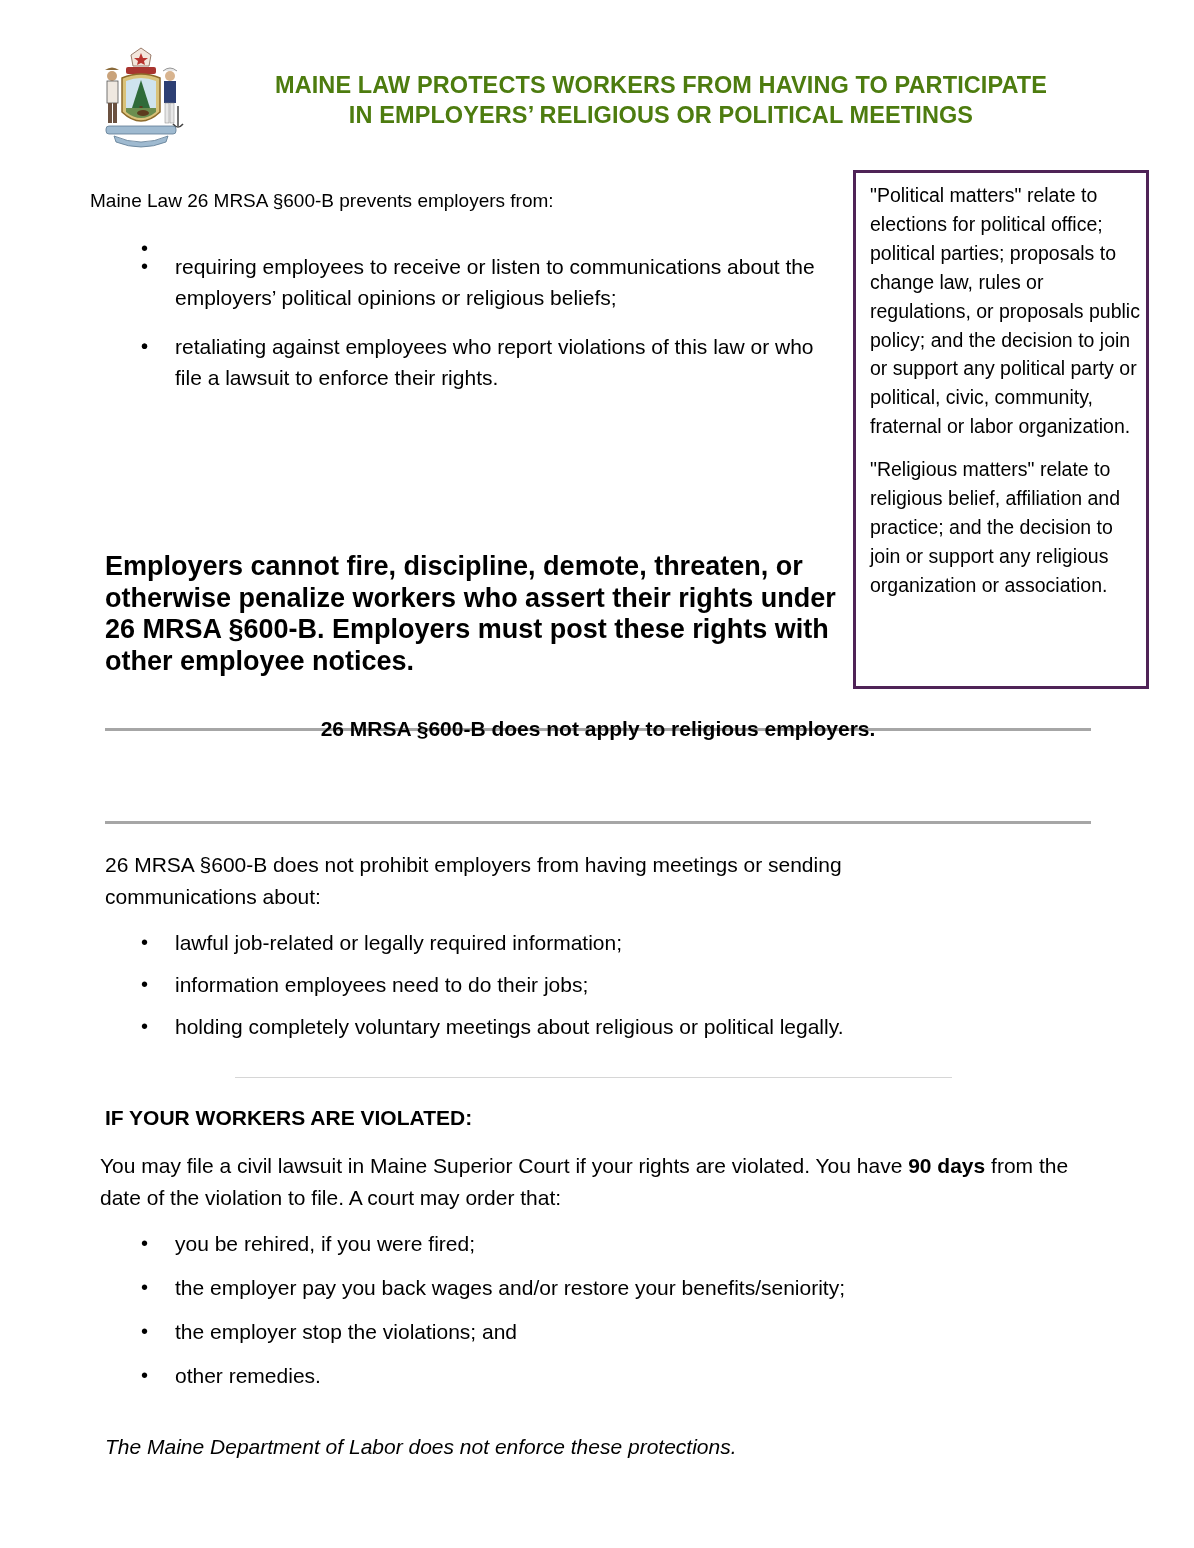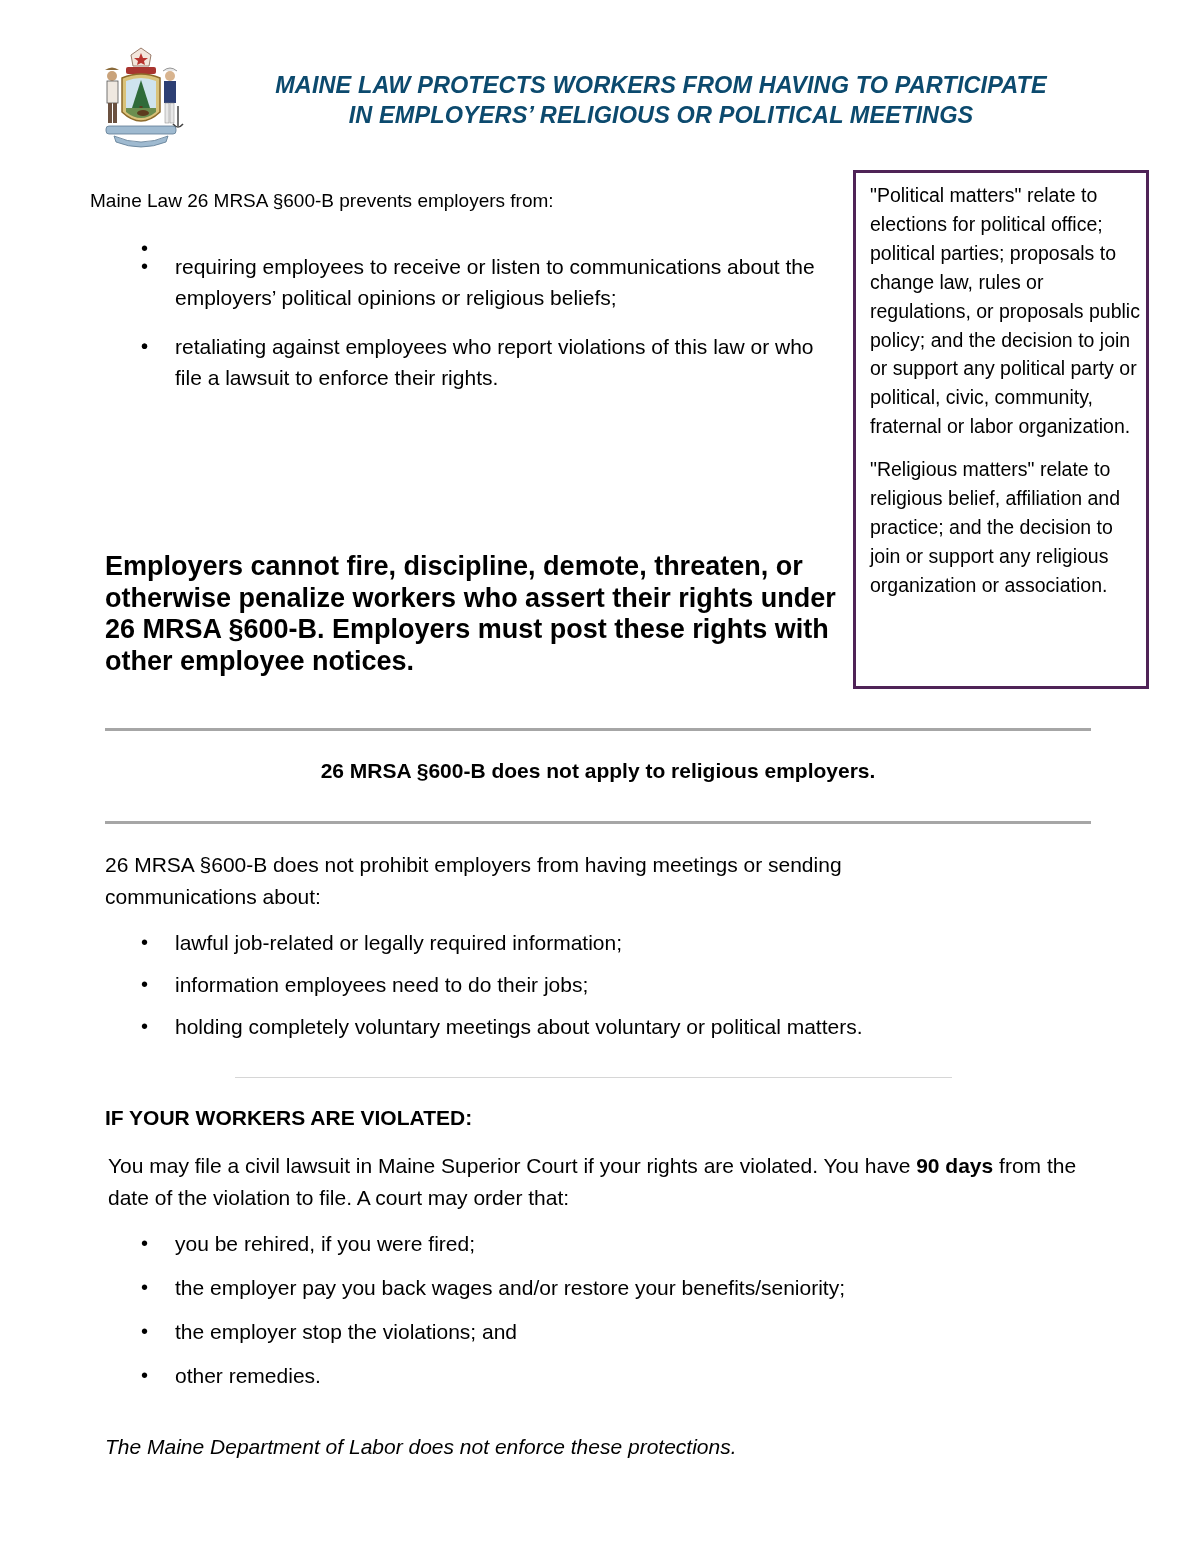--- a/index.html
+++ b/index.html
@@ -23,28 +23,28 @@
   .bold-para { position: absolute; left: 105px; top: 551px; width: 740px; font-size: 27px; font-weight: bold; line-height: 31.5px; }
   .defbox {
     position: absolute; left: 853px; top: 170px; width: 296px; height: 519px;
     border: 3px solid #4f2357; box-sizing: border-box; padding: 8px 0 0 14px;
     font-size: 19.5px; line-height: 28.9px;
   }
   .defbox p { margin: 0 0 14px 0; }
   .rule-thick { position: absolute; left: 105px; width: 986px; height: 3px; background: #a6a6a6; }
   .rule1 { top: 728px; }
   .rule2 { top: 821px; }
-  .center-bold { position: absolute; left: 105px; width: 986px; top: 757px; text-align: center; font-size: 21px; font-weight: bold; line-height: 28px; }
+  .center-bold { position: absolute; left: 105px; width: 986px; top: 715px; text-align: center; font-size: 21px; font-weight: bold; line-height: 28px; }
   .para2 { position: absolute; left: 105px; top: 849px; width: 880px; font-size: 21px; line-height: 31.5px; }
   .list2 { left: 105px; top: 927px; width: 900px; }
   .list2 li { margin-bottom: 11px; }
   .list2 li .bullet { font-size: 15px; top: 2px; }
   .rule-thin { position: absolute; left: 235px; top: 1077px; width: 717px; height: 1px; background: #d6d6d6; }
   .violated-head { position: absolute; left: 105px; top: 1104px; font-size: 21px; font-weight: bold; line-height: 28px; }
-  .para3 { position: absolute; left: 108px; top: 1150px; width: 1000px; font-size: 21px; line-height: 31.5px; }
+  .para3 { position: absolute; left: 100px; top: 1150px; width: 1000px; font-size: 21px; line-height: 31.5px; }
   .list3 { left: 105px; top: 1228px; width: 900px; }
   .list3 li { margin-bottom: 13px; }
   .footer-note { position: absolute; left: 105px; width: 986px; top: 1432px; text-align: left; font-style: italic; font-size: 21px; line-height: 30px; }
 </style>
 </head>
 <body>
 
 <svg class="seal" viewBox="0 0 86 104">
   <polygon points="43,2 53,9 51,20 35,20 33,9" fill="#f3e6dc" stroke="#9a7b6a" stroke-width="1"></polygon>
   <polygon points="43,7 45,12 50,12 46,15 47,19 43,17 39,19 40,15 36,12 41,12" fill="#b8332e"></polygon>
@@ -63,21 +63,21 @@
   <circle cx="72" cy="30" r="5" fill="#d8b48f"></circle>
   <path d="M65,25 Q72,19 79,25" fill="#e8e8e8" stroke="#555" stroke-width="0.6"></path>
   <rect x="66" y="35" width="12" height="22" fill="#2d3f73"></rect>
   <rect x="67" y="57" width="4" height="20" fill="#e7e7e7" stroke="#888" stroke-width="0.5"></rect>
   <rect x="72" y="57" width="4" height="20" fill="#e7e7e7" stroke="#888" stroke-width="0.5"></rect>
   <path d="M80,60 L80,80 M75,78 Q80,84 85,78" stroke="#444" stroke-width="1.5" fill="none"></path>
   <rect x="8" y="80" width="70" height="8" rx="3" fill="#9fbad0" stroke="#5d7a92" stroke-width="0.8"></rect>
   <path d="M16,90 Q43,102 70,90 L68,96 Q43,106 18,96 Z" fill="#9fbad0" stroke="#5d7a92" stroke-width="0.8"></path>
 </svg>
 
-<div class="title" style="color: #0c4a6e; font-style: italic;">
+<div class="title" style="color: #4d7c0f;">
   <div>MAINE LAW PROTECTS WORKERS FROM HAVING TO PARTICIPATE</div>
   <div>IN EMPLOYERS’ RELIGIOUS OR POLITICAL MEETINGS</div>
 </div>
 
 <div class="intro">Maine Law 26 MRSA §600-B prevents employers from:</div>
 
 <ul class="blist list1">
   <li><span class="bullet">•</span></li>
   <li><span class="bullet">•</span><span>requiring employees to receive or listen to communications about the employers’ political opinions or religious beliefs;</span></li>
   <li><span class="bullet">•</span></li>
@@ -93,21 +93,21 @@
 
 <div class="rule-thick rule1"></div>
 <div class="center-bold">26 MRSA §600-B does not apply to religious employers.</div>
 <div class="rule-thick rule2"></div>
 
 <div class="para2">26 MRSA §600-B does not prohibit employers from having meetings or sending communications about:</div>
 
 <ul class="blist list2">
   <li><span class="bullet">•</span><span>lawful job-related or legally required information;</span></li>
   <li><span class="bullet">•</span><span>information employees need to do their jobs;</span></li>
-  <li><span class="bullet">•</span><span>holding completely voluntary meetings about voluntary or political matters.</span></li>
+  <li><span class="bullet">•</span><span>holding completely voluntary meetings about religious or political legally.</span></li>
 </ul>
 
 <div class="rule-thin"></div>
 
 <div class="violated-head">IF YOUR WORKERS ARE VIOLATED:</div>
 
 <div class="para3"><span>You may file a civil lawsuit in Maine Superior Court if your rights are violated. You have </span><b>90 days</b><span> from the date of the violation to file. A court may order that:</span></div>
 
 <ul class="blist list3">
   <li><span class="bullet">•</span><span>you be rehired, if you were fired;</span></li>

